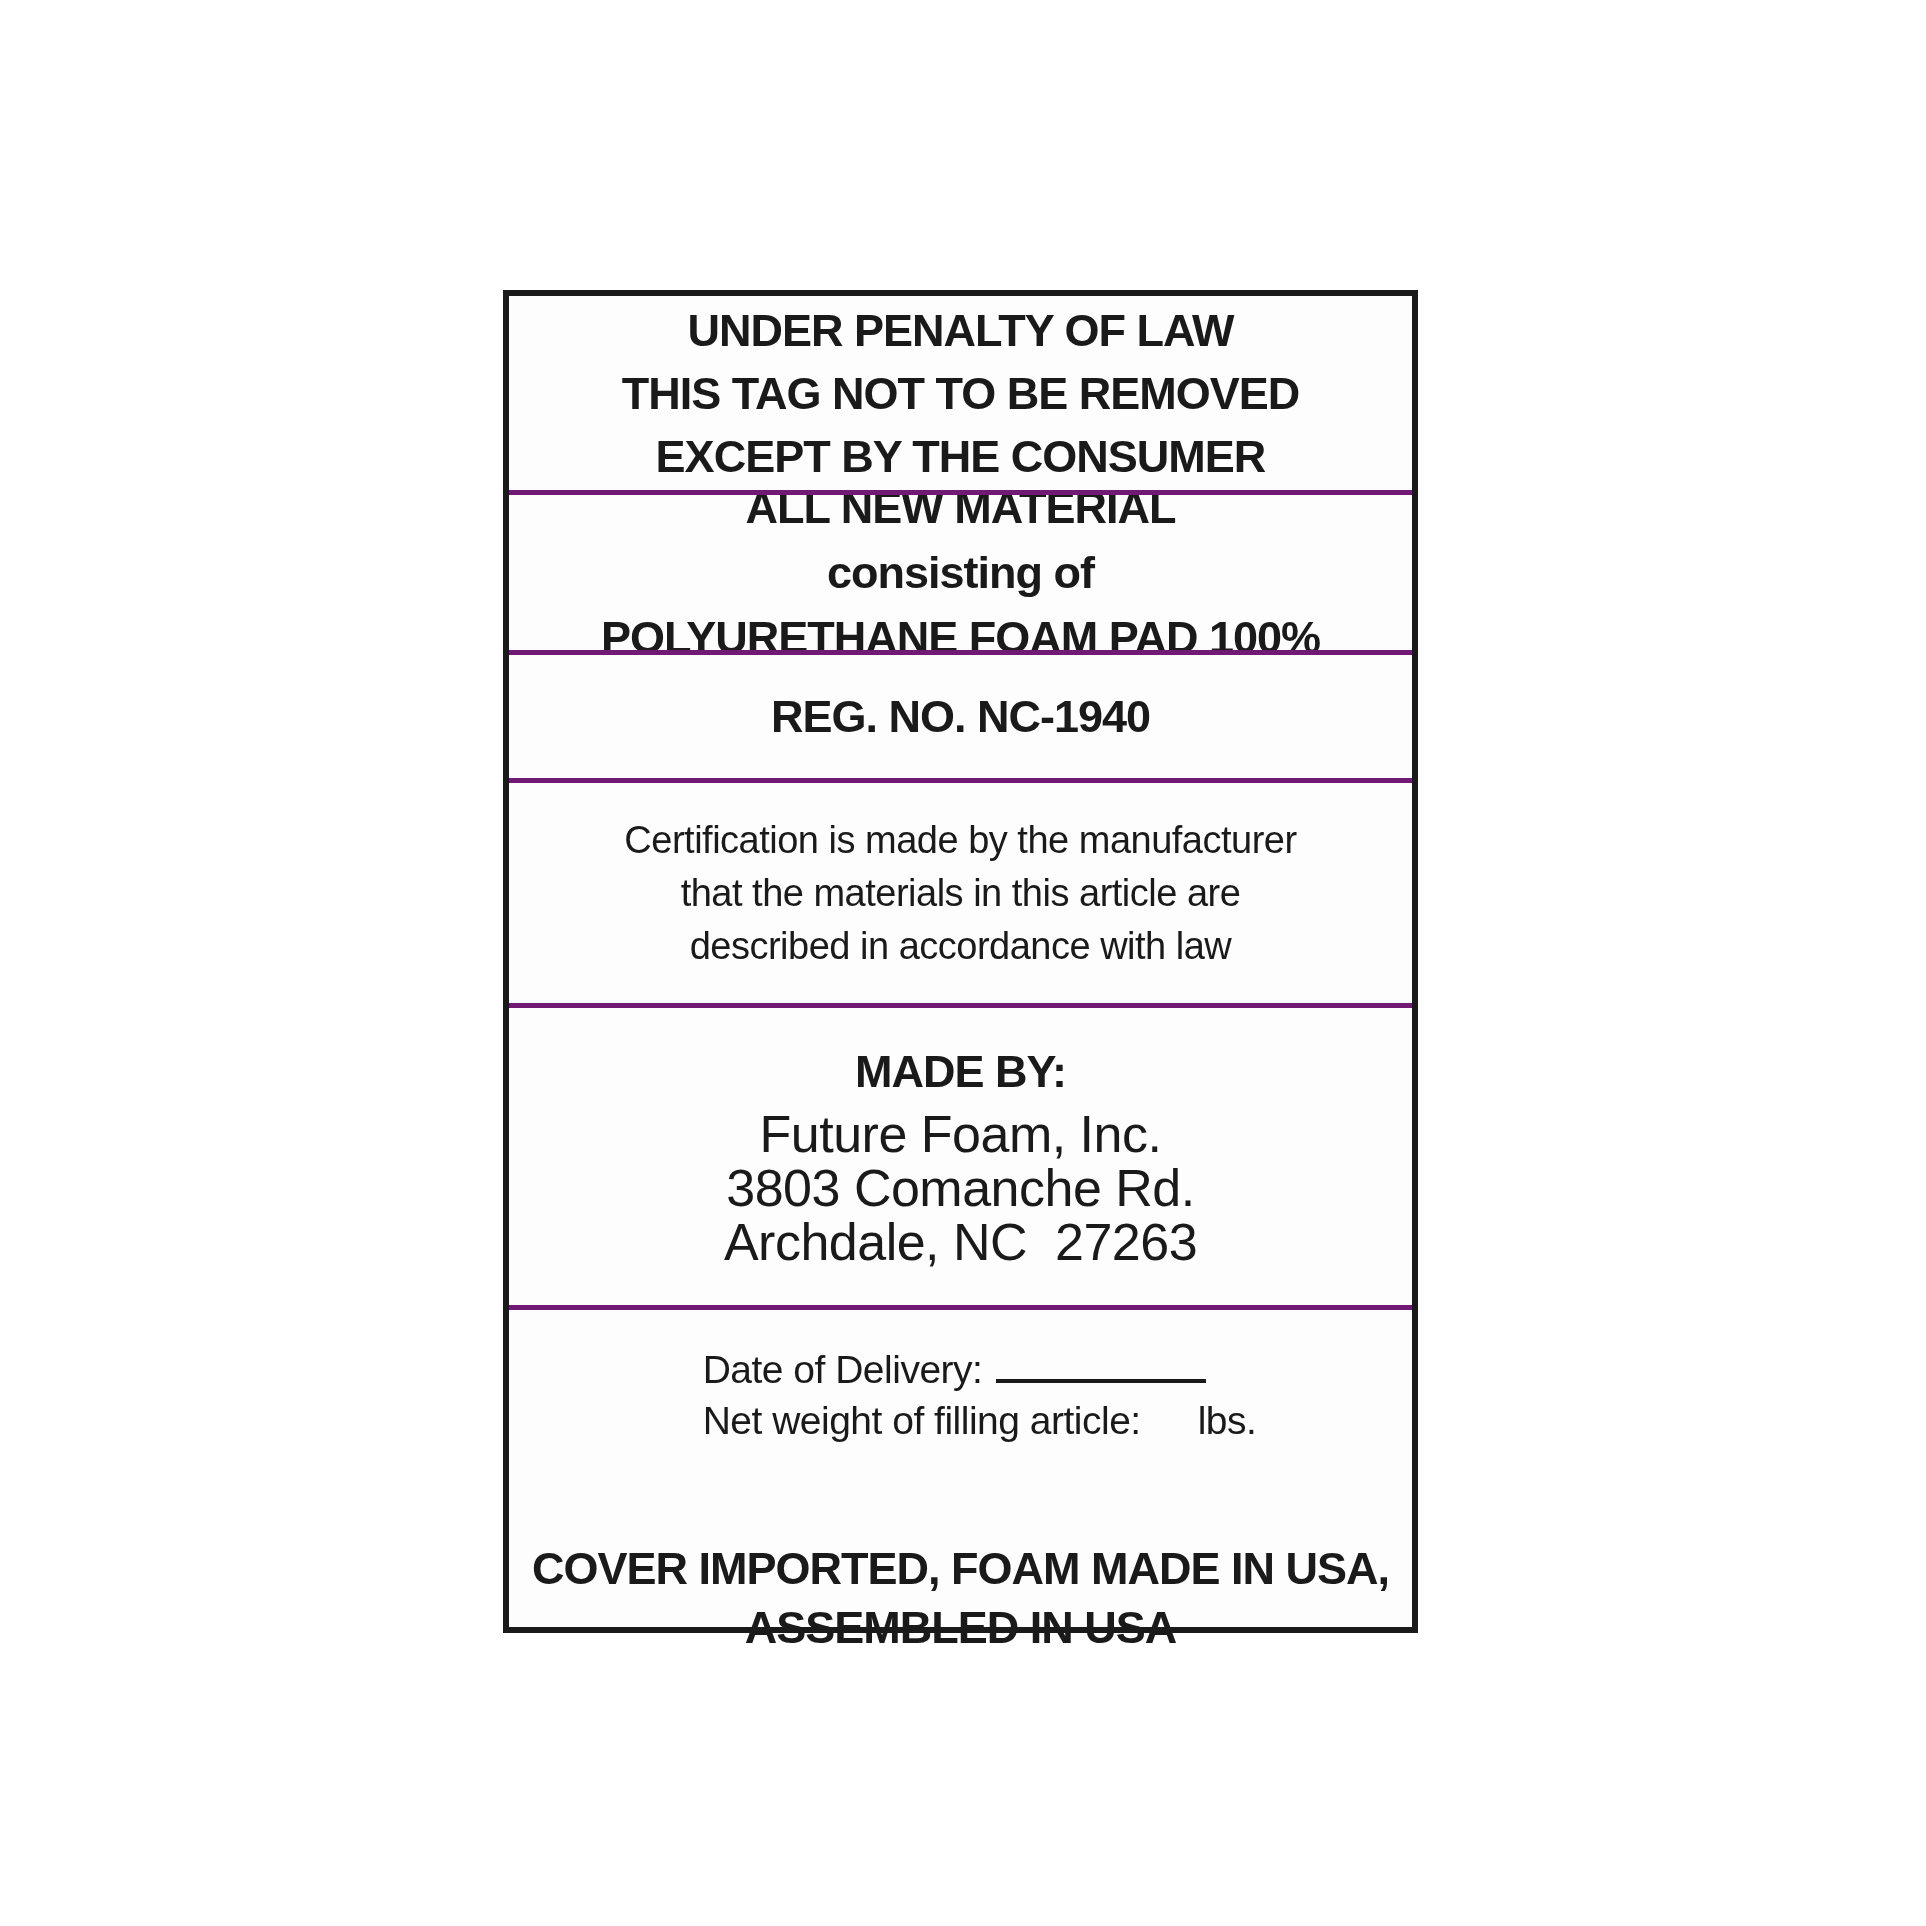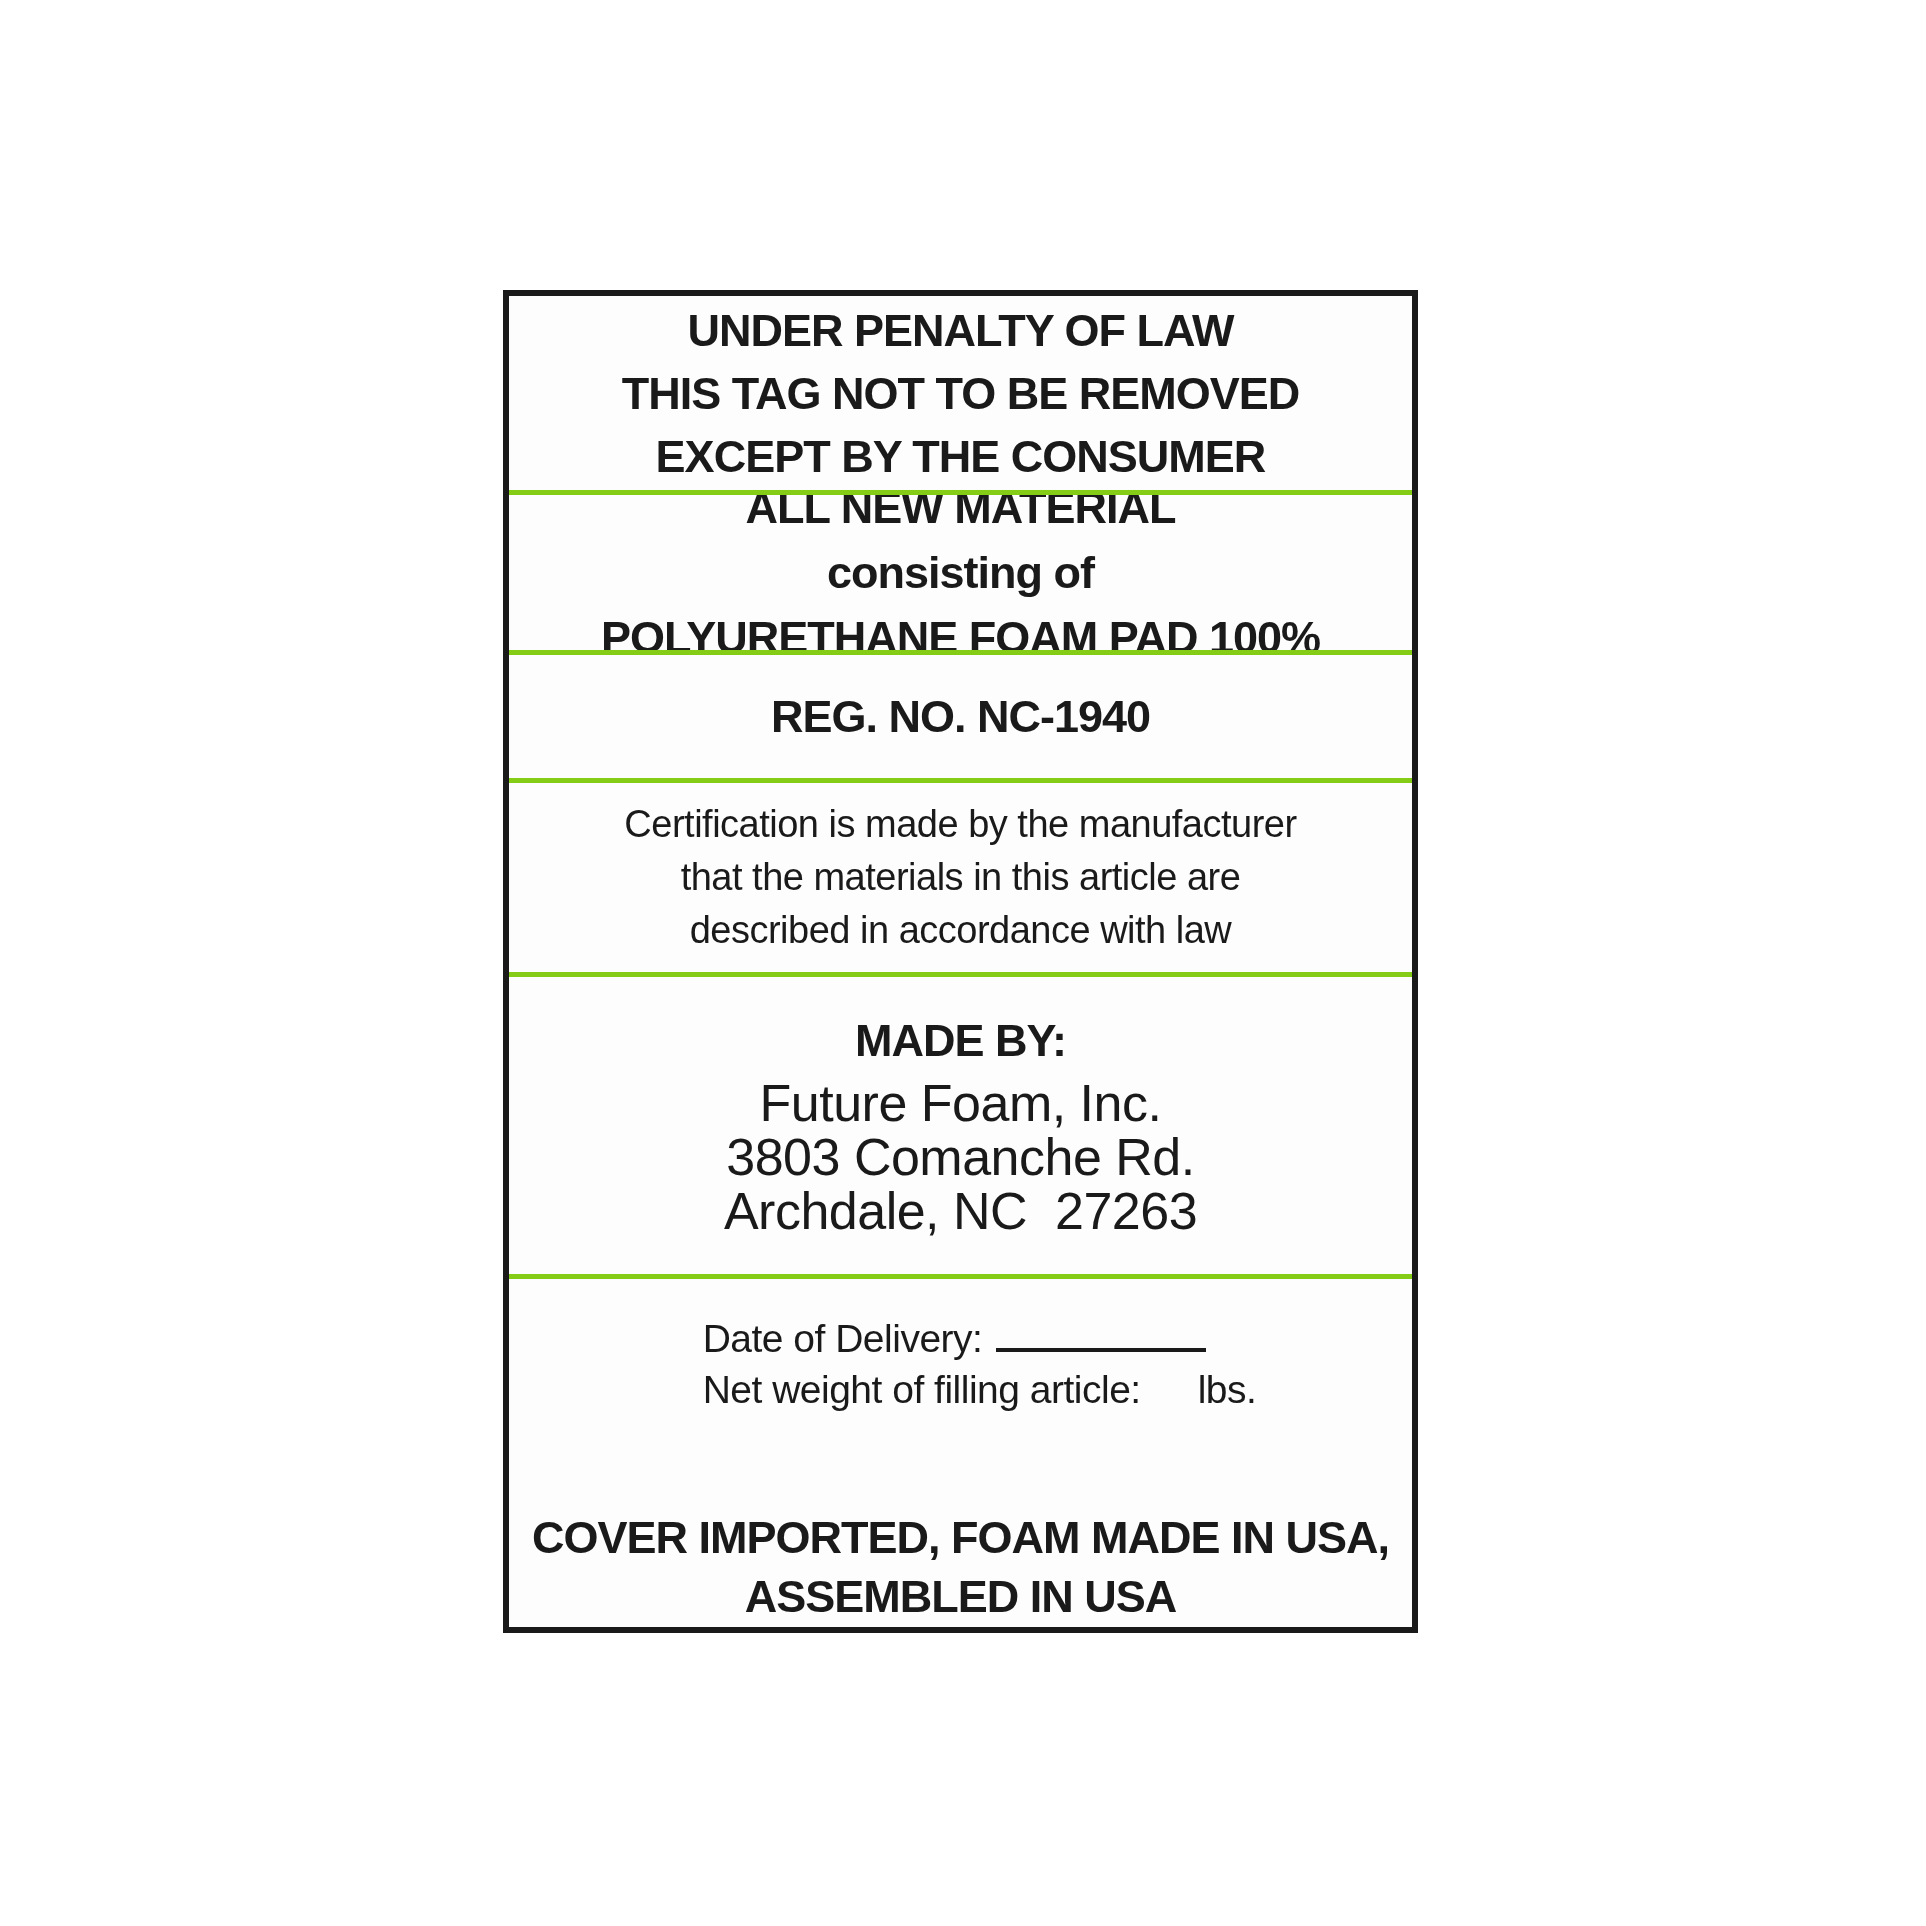--- a/index.html
+++ b/index.html
@@ -29,25 +29,25 @@
     background: #fdfdfd;
   }
   .row {
     box-sizing: border-box;
     display: flex;
     flex-direction: column;
     justify-content: center;
     align-items: center;
     overflow: hidden;
   }
-  .row.divided { border-bottom: 5px solid #84cc16; }
+  .row.divided { border-bottom: 5px solid #701a75; }
   .row1 { height: 199px; }
   .row2 { height: 160px; }
   .row3 { height: 128px; }
-  .row4 { height: 194px; }
+  .row4 { height: 225px; }
   .row5 { height: 302px; }
   .row6 { height: 357px; justify-content: flex-start; align-items: center; }
 
   .line { white-space: pre-wrap; text-align: center; }
 
   .h-bold {
     font-weight: bold;
     font-size: 45px;
     letter-spacing: -1px;
     line-height: 63px;

